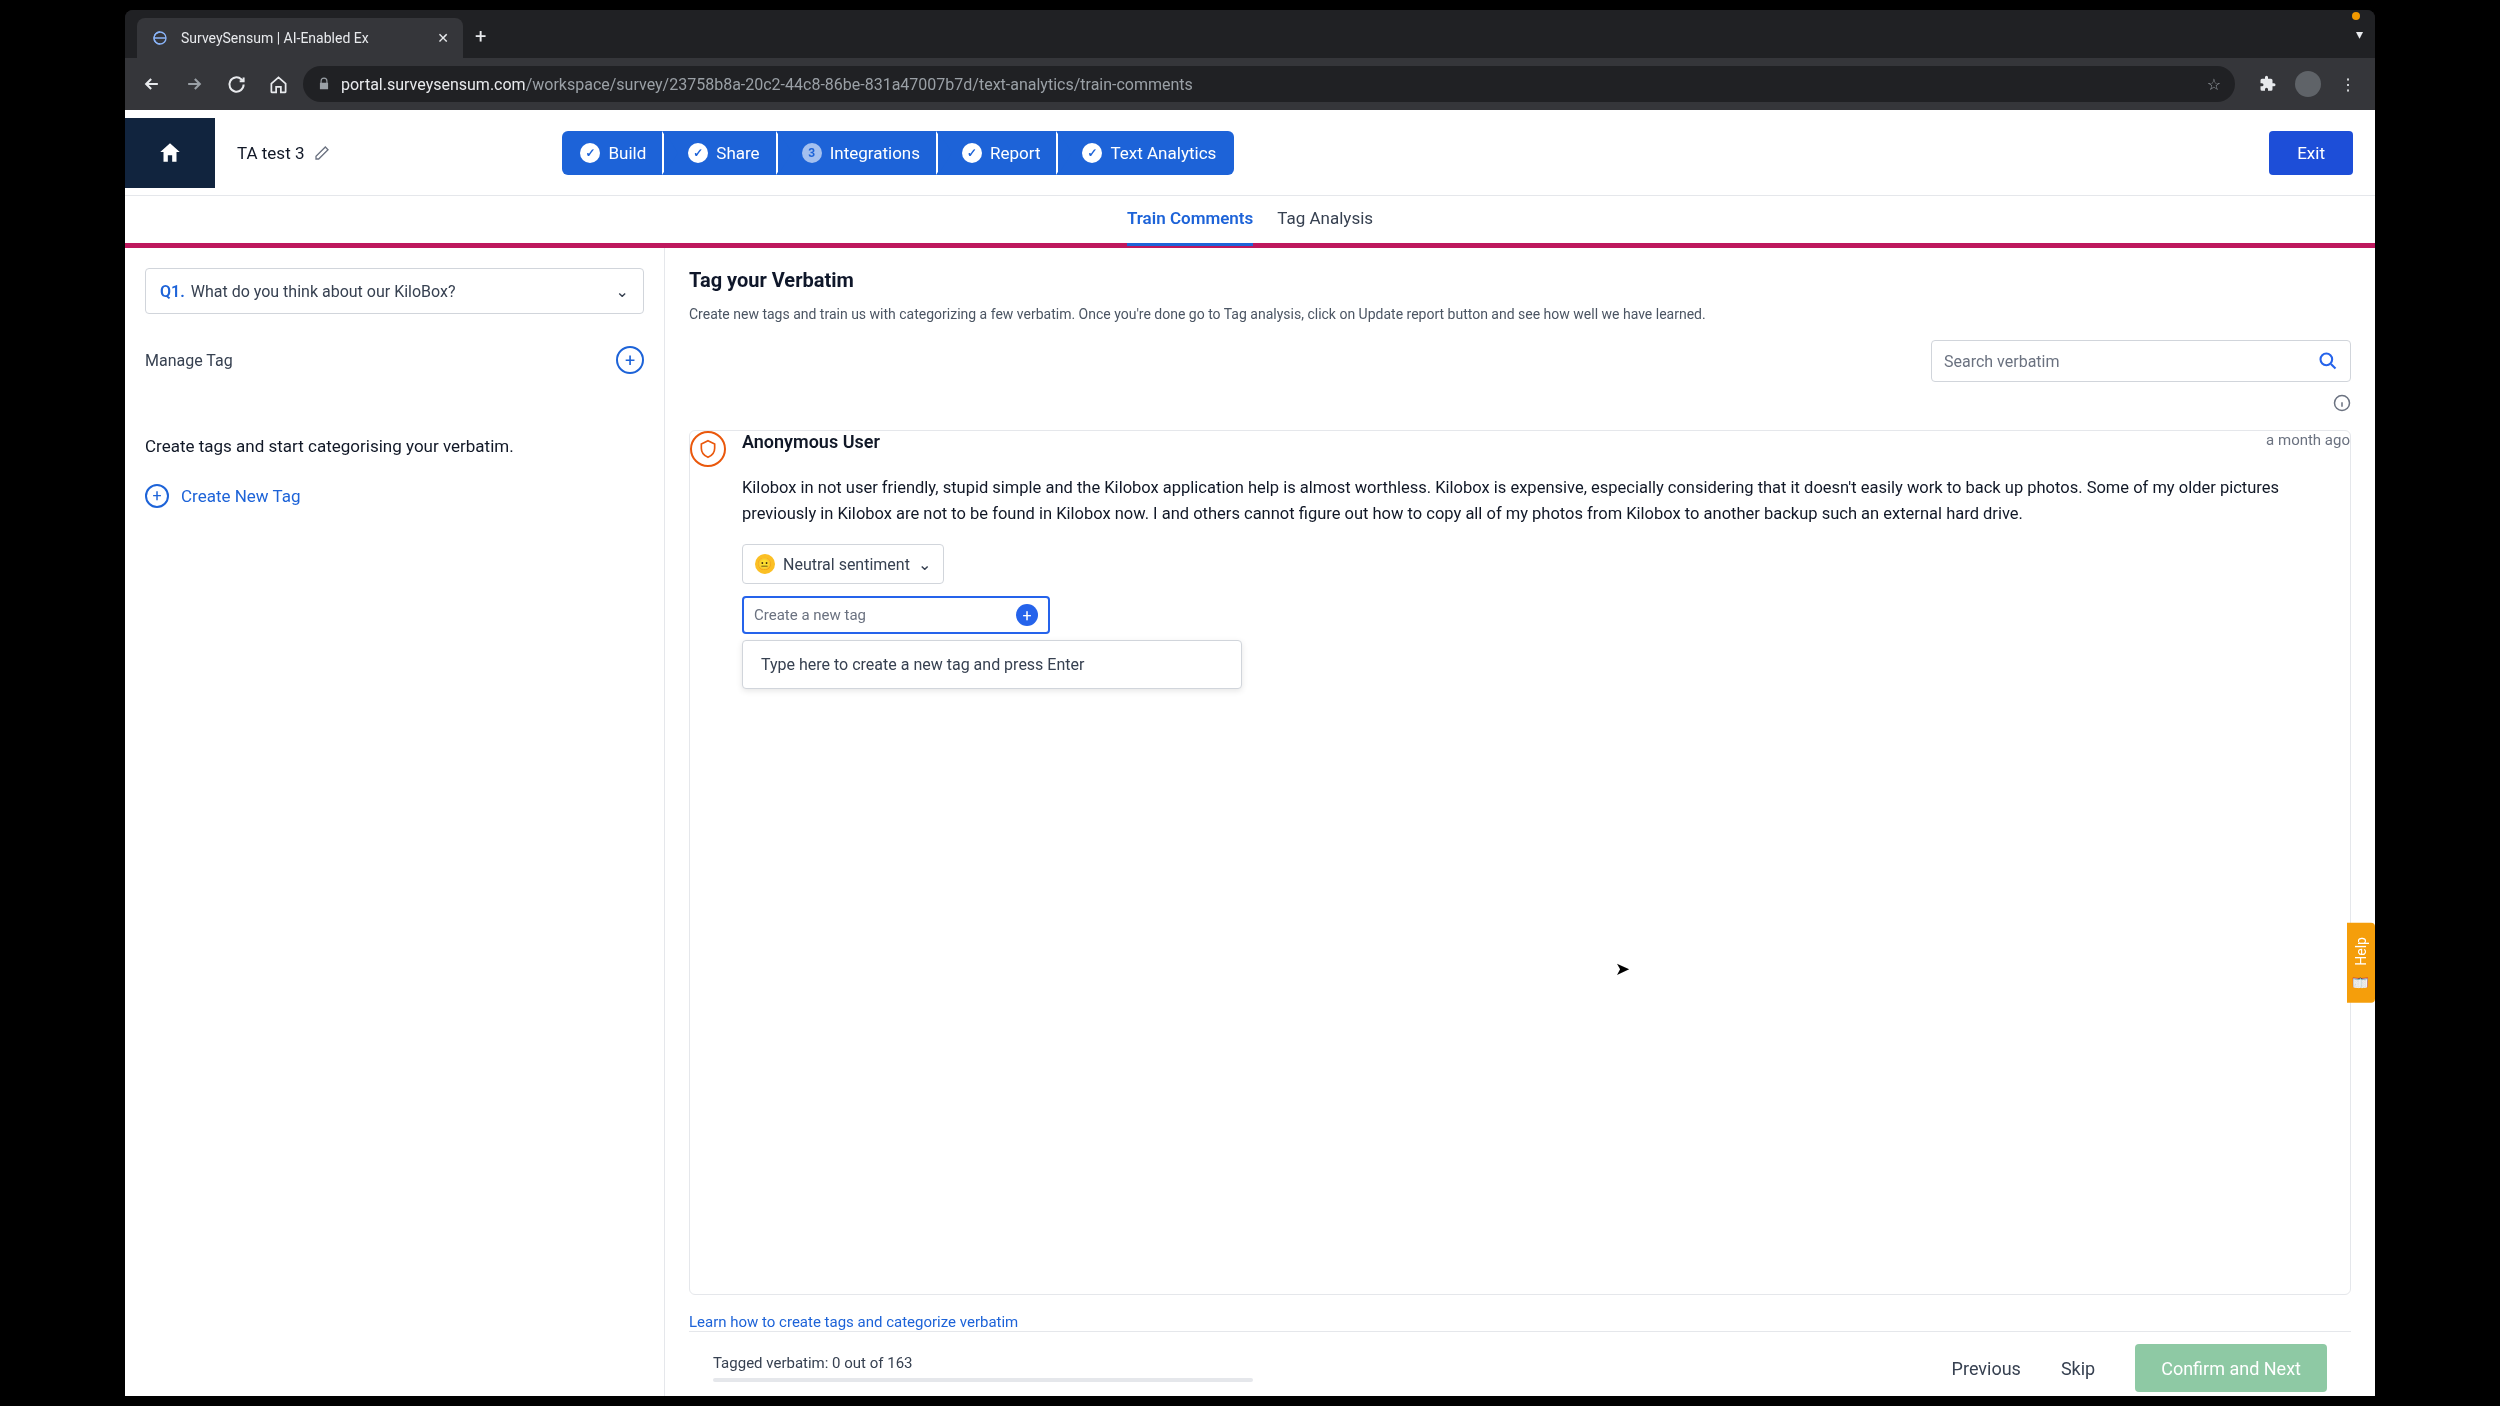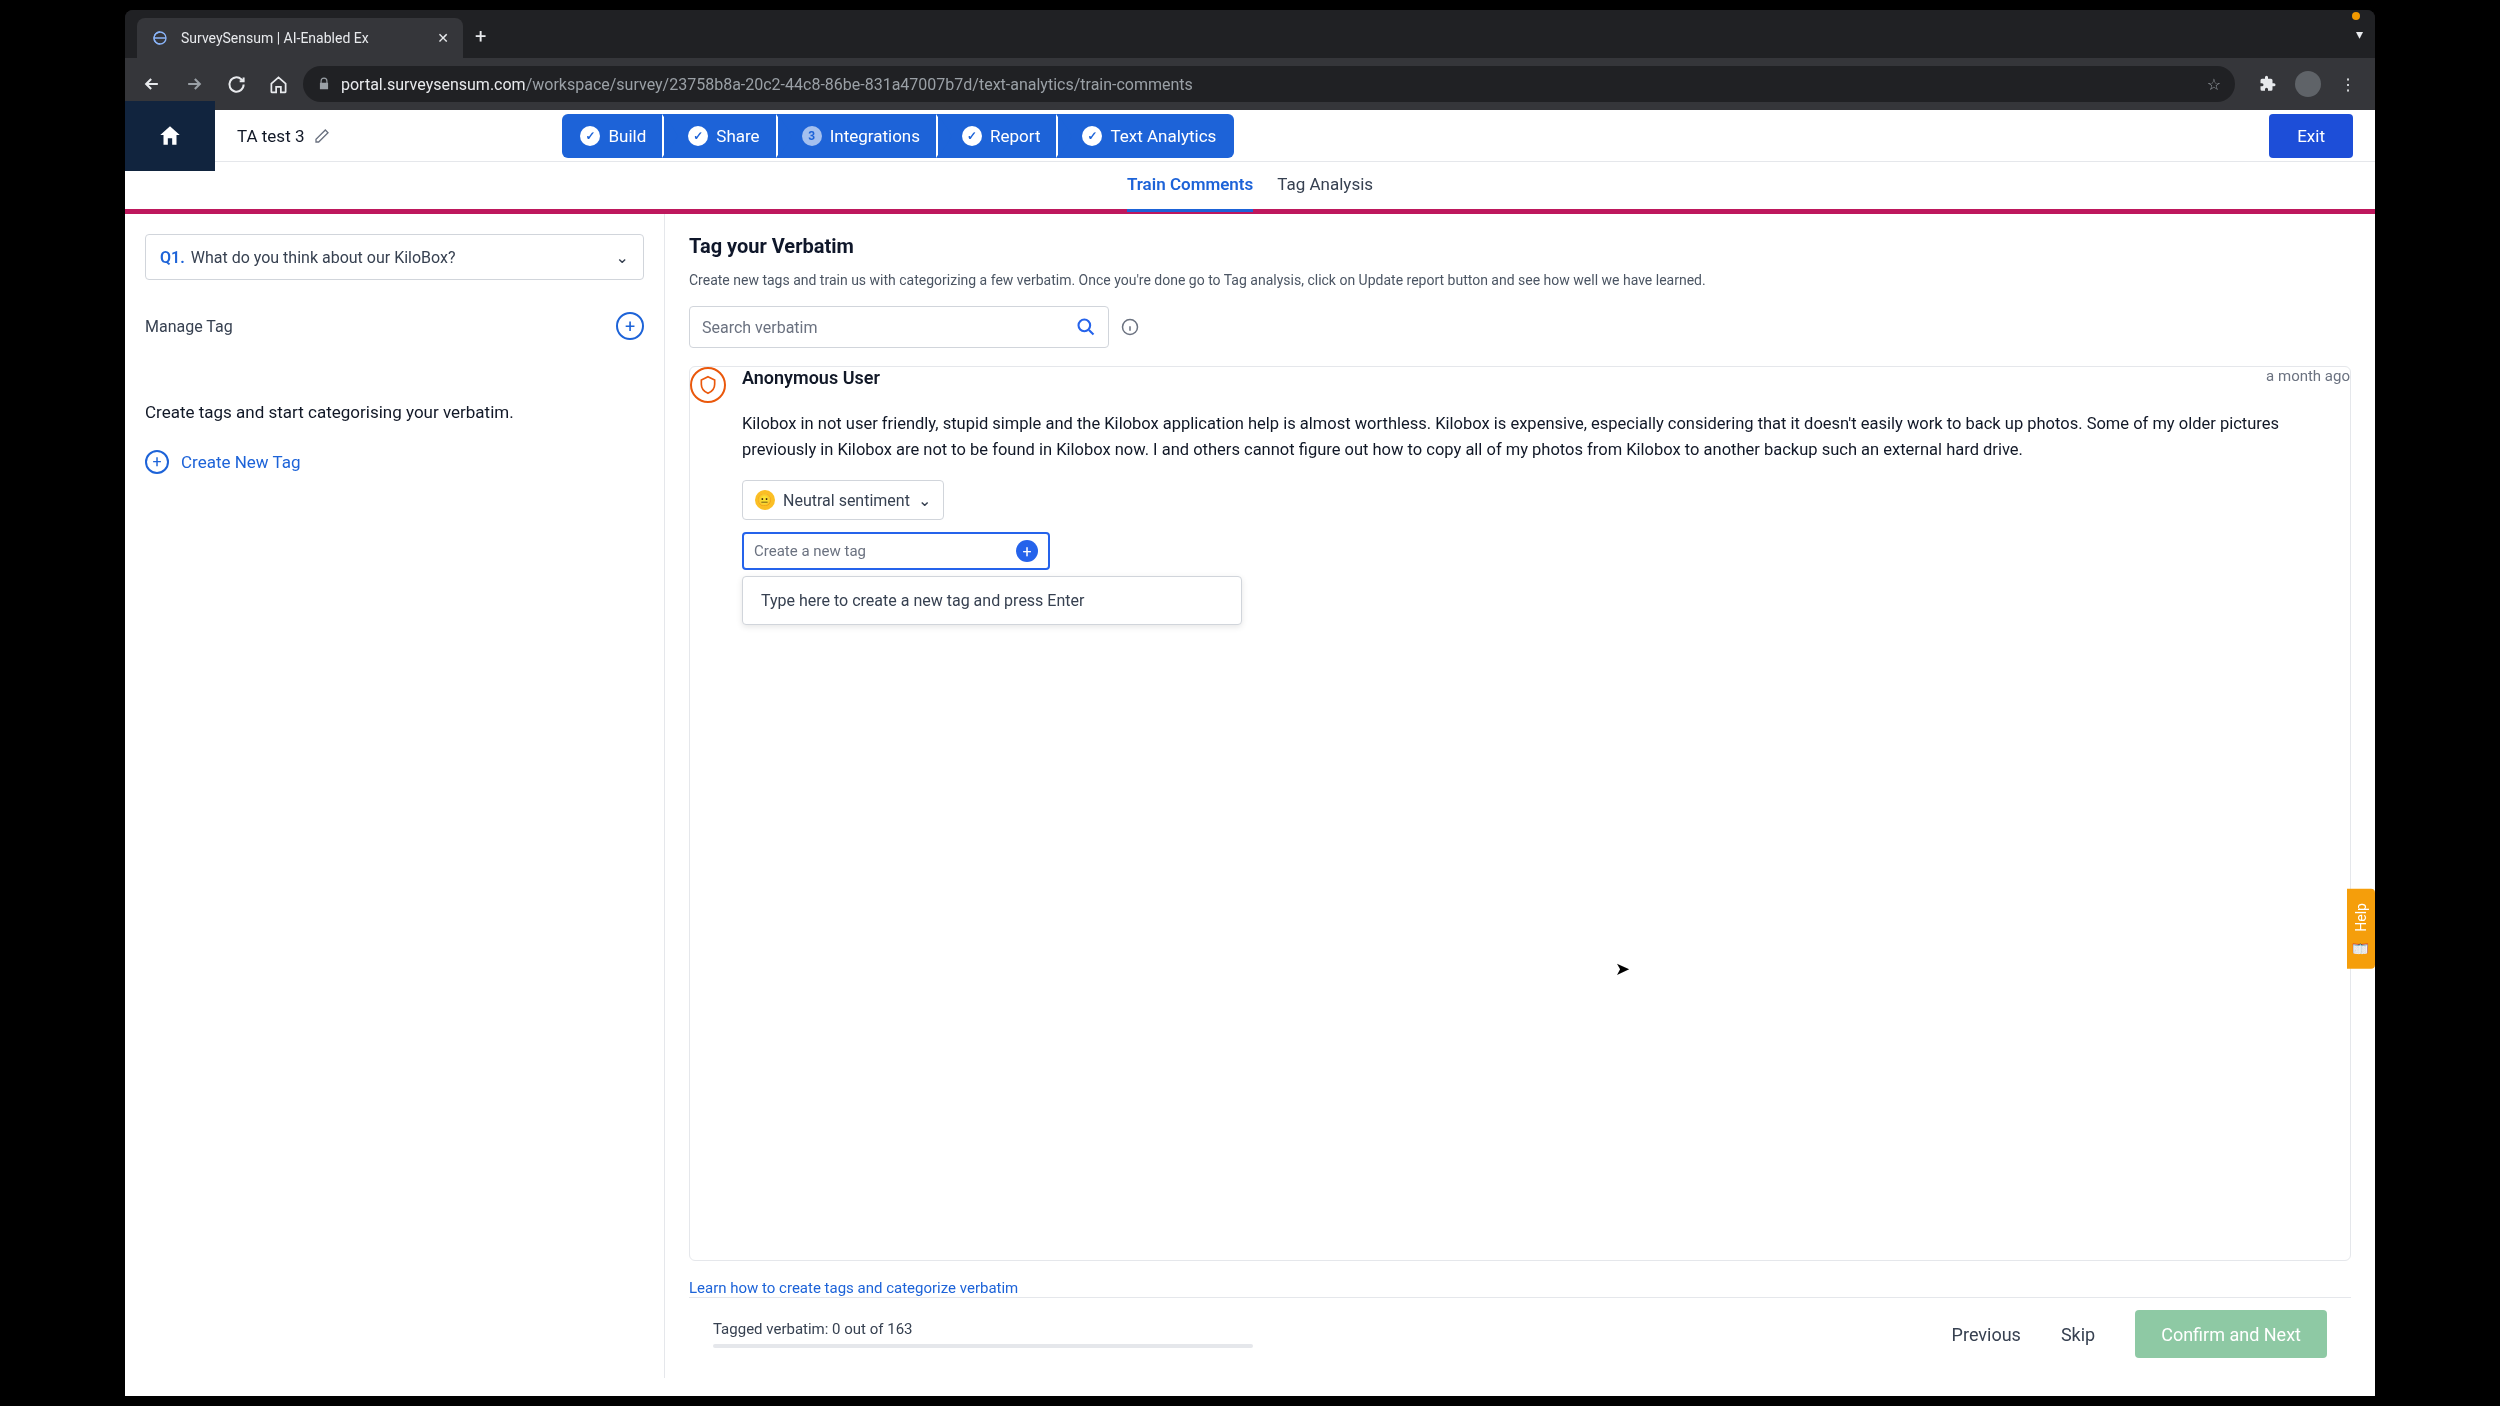--- a/index.html
+++ b/index.html
@@ -21,21 +21,21 @@
   .url-bar { flex:1; height:36px; background:#202124; border-radius:18px; display:flex; align-items:center; padding:0 14px; color:#e8eaed; font-size:16px; gap:10px;}
   .lock-icon { color:#9aa0a6; }
   .url-text { color:#9aa0a6; }
   .url-text .domain { color:#e8eaed; }
   .toolbar-right { display:flex; align-items:center; gap:6px; color:#e8eaed; margin-left:8px;}
   .toolbar-right .icon { width:34px; height:34px; display:flex; align-items:center; justify-content:center; cursor:pointer;}
   .avatar-circle { width:26px; height:26px; background:#5f6368; border-radius:50%;}
   
   .page { background:#fff; height: calc(100% - 100px); position:relative; }
   
-  .app-bar { height: 52px; display:flex; align-items:center; border-bottom:1px solid #e5e7eb; }
+  .app-bar { height: 86px; display:flex; align-items:center; border-bottom:1px solid #e5e7eb; }
   .home-block { width:90px; height:70px; background:#11243e; display:flex; align-items:center; justify-content:center; color:#fff; cursor:pointer;}
   .title-block { display:flex; align-items:center; gap:10px; padding:0 22px; font-size:17px; color:#111827; height:70px;}
   .edit-icon { color:#6b7280; cursor:pointer;}
   .breadcrumb-steps { display:flex; align-items:center; margin-left: 210px; }
   .step { position:relative; display:flex; align-items:center; gap:8px; height:44px; background:#1d63d8; color:#fff; font-size:17px; padding:0 18px 0 26px; cursor:pointer;}
   .step:first-child { border-radius:6px 0 0 6px; padding-left:18px;}
   .step:not(:first-child) { margin-left:-2px; }
   .step::after { content:""; position:absolute; right:-14px; top:0; width:0; height:0; border-top:22px solid transparent; border-bottom:22px solid transparent; border-left:14px solid #1d63d8; z-index:2;}
   .step::before { content:""; position:absolute; left:0; top:0; width:0; height:0; border-top:22px solid transparent; border-bottom:22px solid transparent; border-left:14px solid #fff; z-index:1;}
   .step:first-child::before { display:none; }
@@ -56,21 +56,21 @@
   .manage-tag-row { display:flex; align-items:center; justify-content:space-between; margin-top:32px;gap:11px;}
   .manage-tag-label { font-size:16px; color:#374151;}
   .add-circle { width:28px; height:28px; border:2px solid #1d63d8; border-radius:50%; display:flex; align-items:center; justify-content:center; color:#1d63d8; font-size:18px; cursor:pointer;}
   .sidebar-desc { margin-top:60px; font-size:17px; color:#111827; line-height:1.5;}
   .create-tag-link { display:flex; align-items:center; gap:12px; margin-top:24px; color:#1d63d8; font-size:17px; cursor:pointer;}
   .create-tag-link .add-circle { width:24px; height:24px; font-size:16px; border-width:2px;}
   
   .content { flex:1; padding:20px 24px; display:flex; flex-direction:column; position:relative;}
   .content h2 { font-size:20px; font-weight:700; color:#0f172a; margin-bottom:14px;}
   .content-desc { font-size:14px; color:#4b5563; margin-bottom:18px;}
-  .search-row { display:flex; align-items:center; gap:12px; margin-bottom:18px;}
+  .search-row { display:flex; align-items:flex-end; gap:12px; margin-bottom:18px;flex-direction:column;}
   .search-box { width:420px; height:42px; border:1px solid #d1d5db; border-radius:4px; display:flex; align-items:center; padding:0 12px;}
   .search-box input { flex:1; border:none; outline:none; font-size:16px; color:#374151;}
   .search-box input::placeholder { color:#6b7280;}
   .search-icon { color:#2563eb; }
   .info-icon { color:#6b7280; cursor:pointer;}
   .card { border:1px solid #e5e7eb; border-radius:6px; flex:1; position:relative;}
   .card-header { display:flex; align-items:flex-start; gap:16px;}
   .avatar { width:36px; height:36px; border:2px solid #ea580c; border-radius:50%; display:flex; align-items:center; justify-content:center; color:#ea580c;}
   .user-name { font-size:18px; font-weight:600; color:#111827;}
   .time-ago { margin-left:auto; font-size:15px; color:#6b7280;}

